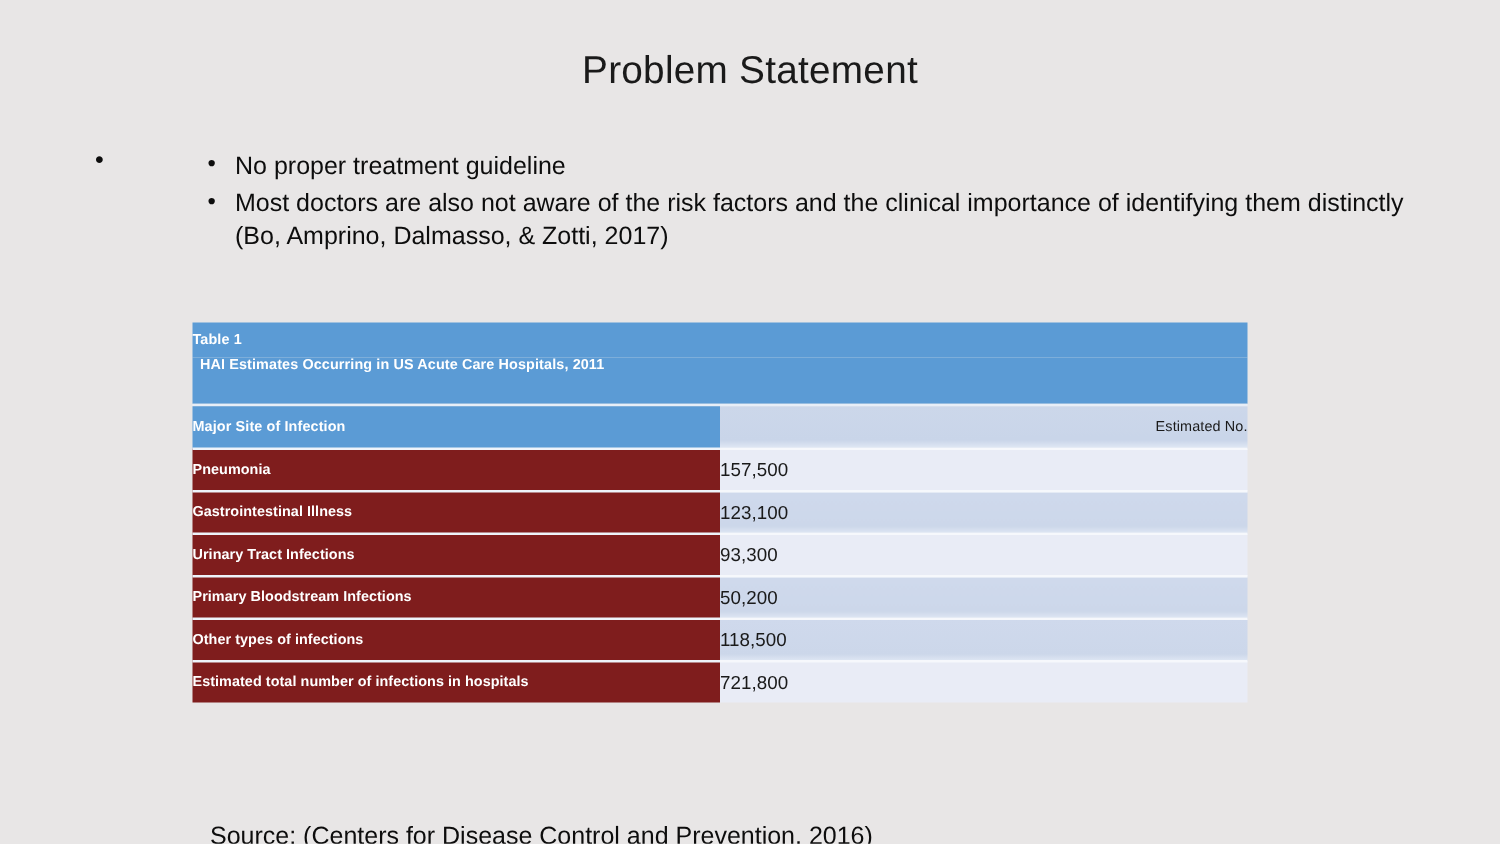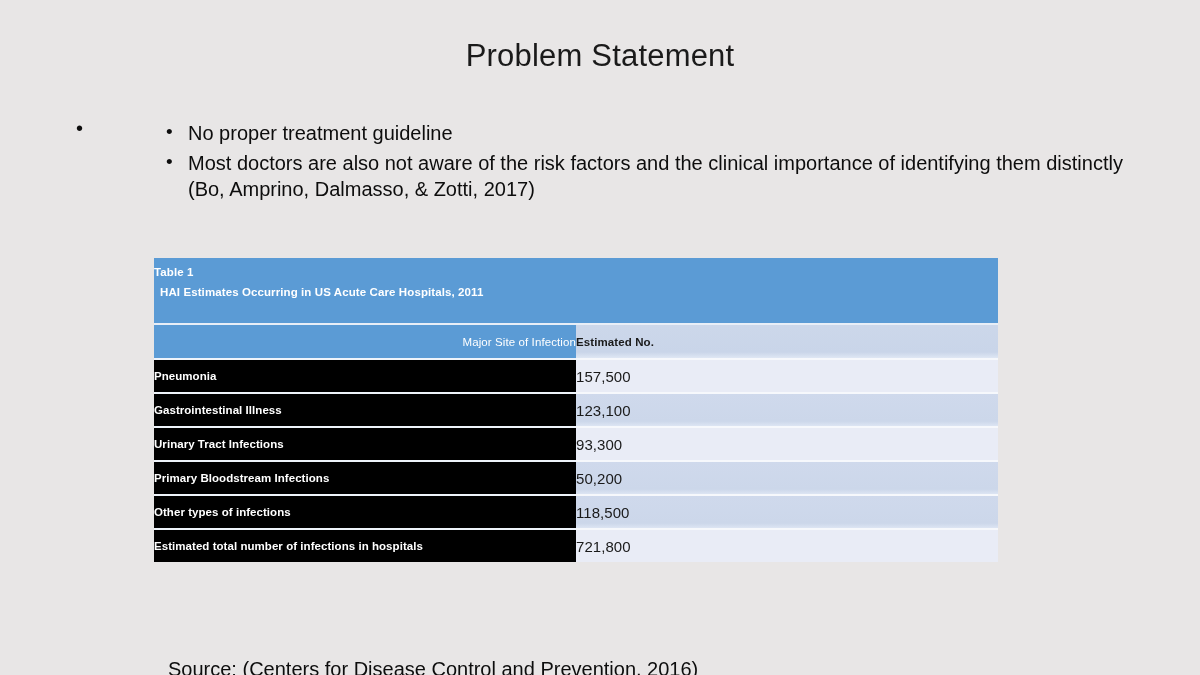--- a/index.html
+++ b/index.html
@@ -115,38 +115,38 @@
     height: 2px;
     background: #e8eef7;
     padding: 0;
   }
 
   
   .hdr-a {
     background: #5b9bd5;
     color: #ffffff;
     font-size: 11.5px;
+    font-weight: bold;
+    text-align: left;
+    height: 33px;
+    letter-spacing: 0.1px;
+  }
+  .hdr-b {
+    background: linear-gradient(180deg, #ccd7ea 0%, #c9d5e9 82%, #dfe7f4 100%);
+    color: #1a1a1a;
+    font-size: 11.5px;
     font-weight: normal;
     text-align: right;
     height: 33px;
     letter-spacing: 0.1px;
   }
-  .hdr-b {
-    background: linear-gradient(180deg, #ccd7ea 0%, #c9d5e9 82%, #dfe7f4 100%);
-    color: #1a1a1a;
-    font-size: 11.5px;
-    font-weight: bold;
-    text-align: left;
-    height: 33px;
-    letter-spacing: 0.1px;
-  }
 
   
   .cell-label {
-    background: #000000;
+    background: #7f1d1d;
     color: #ffffff;
     font-size: 11.5px;
     font-weight: bold;
     padding-left: 6px;
     height: 32px;
     letter-spacing: 0.05px;
     border-top: 2px solid #eef3fa;
   }
   .cell-value {
     color: #1a1a1a;

